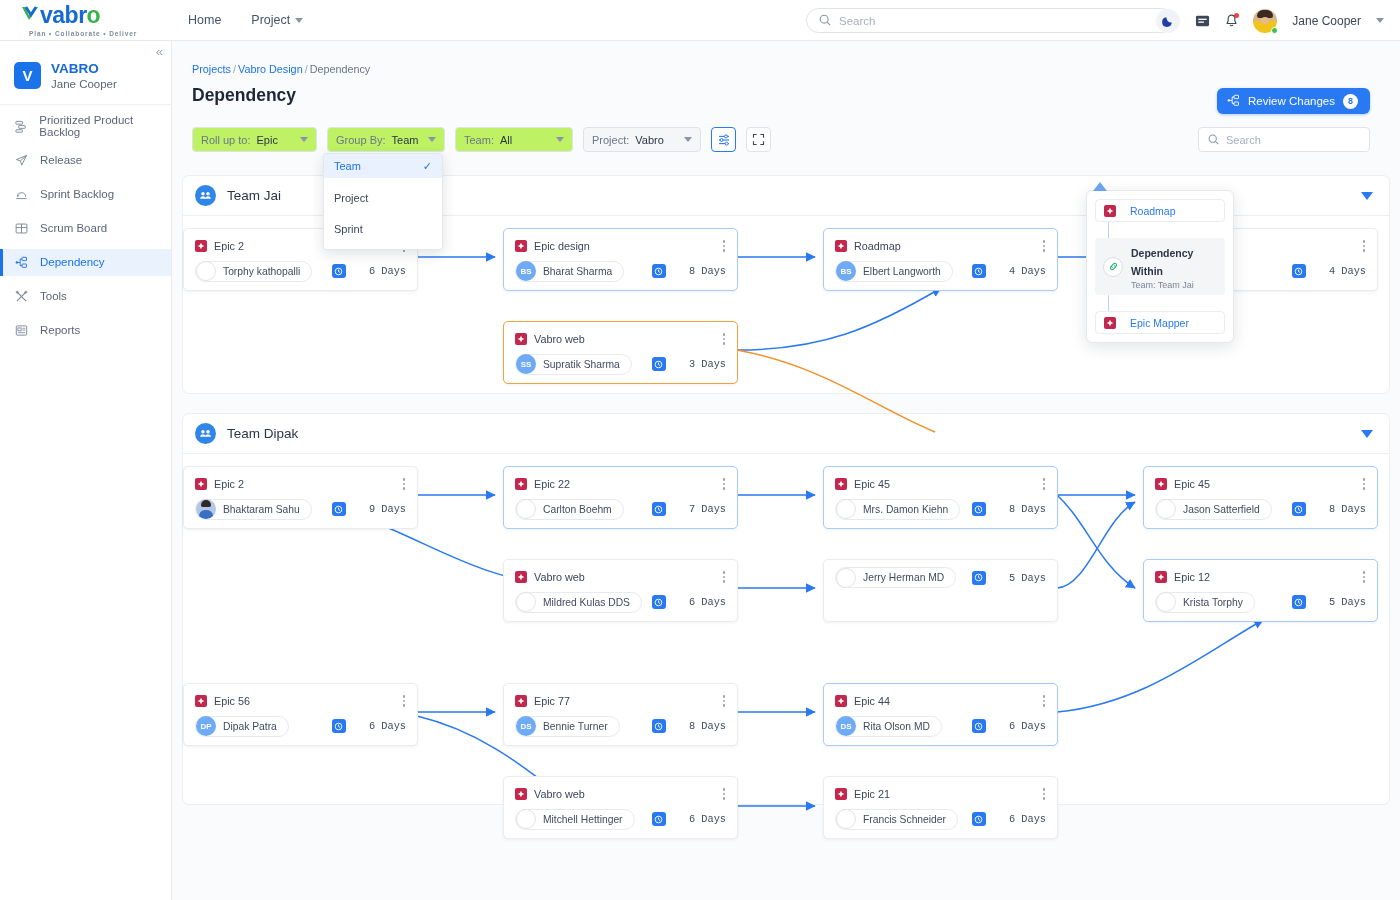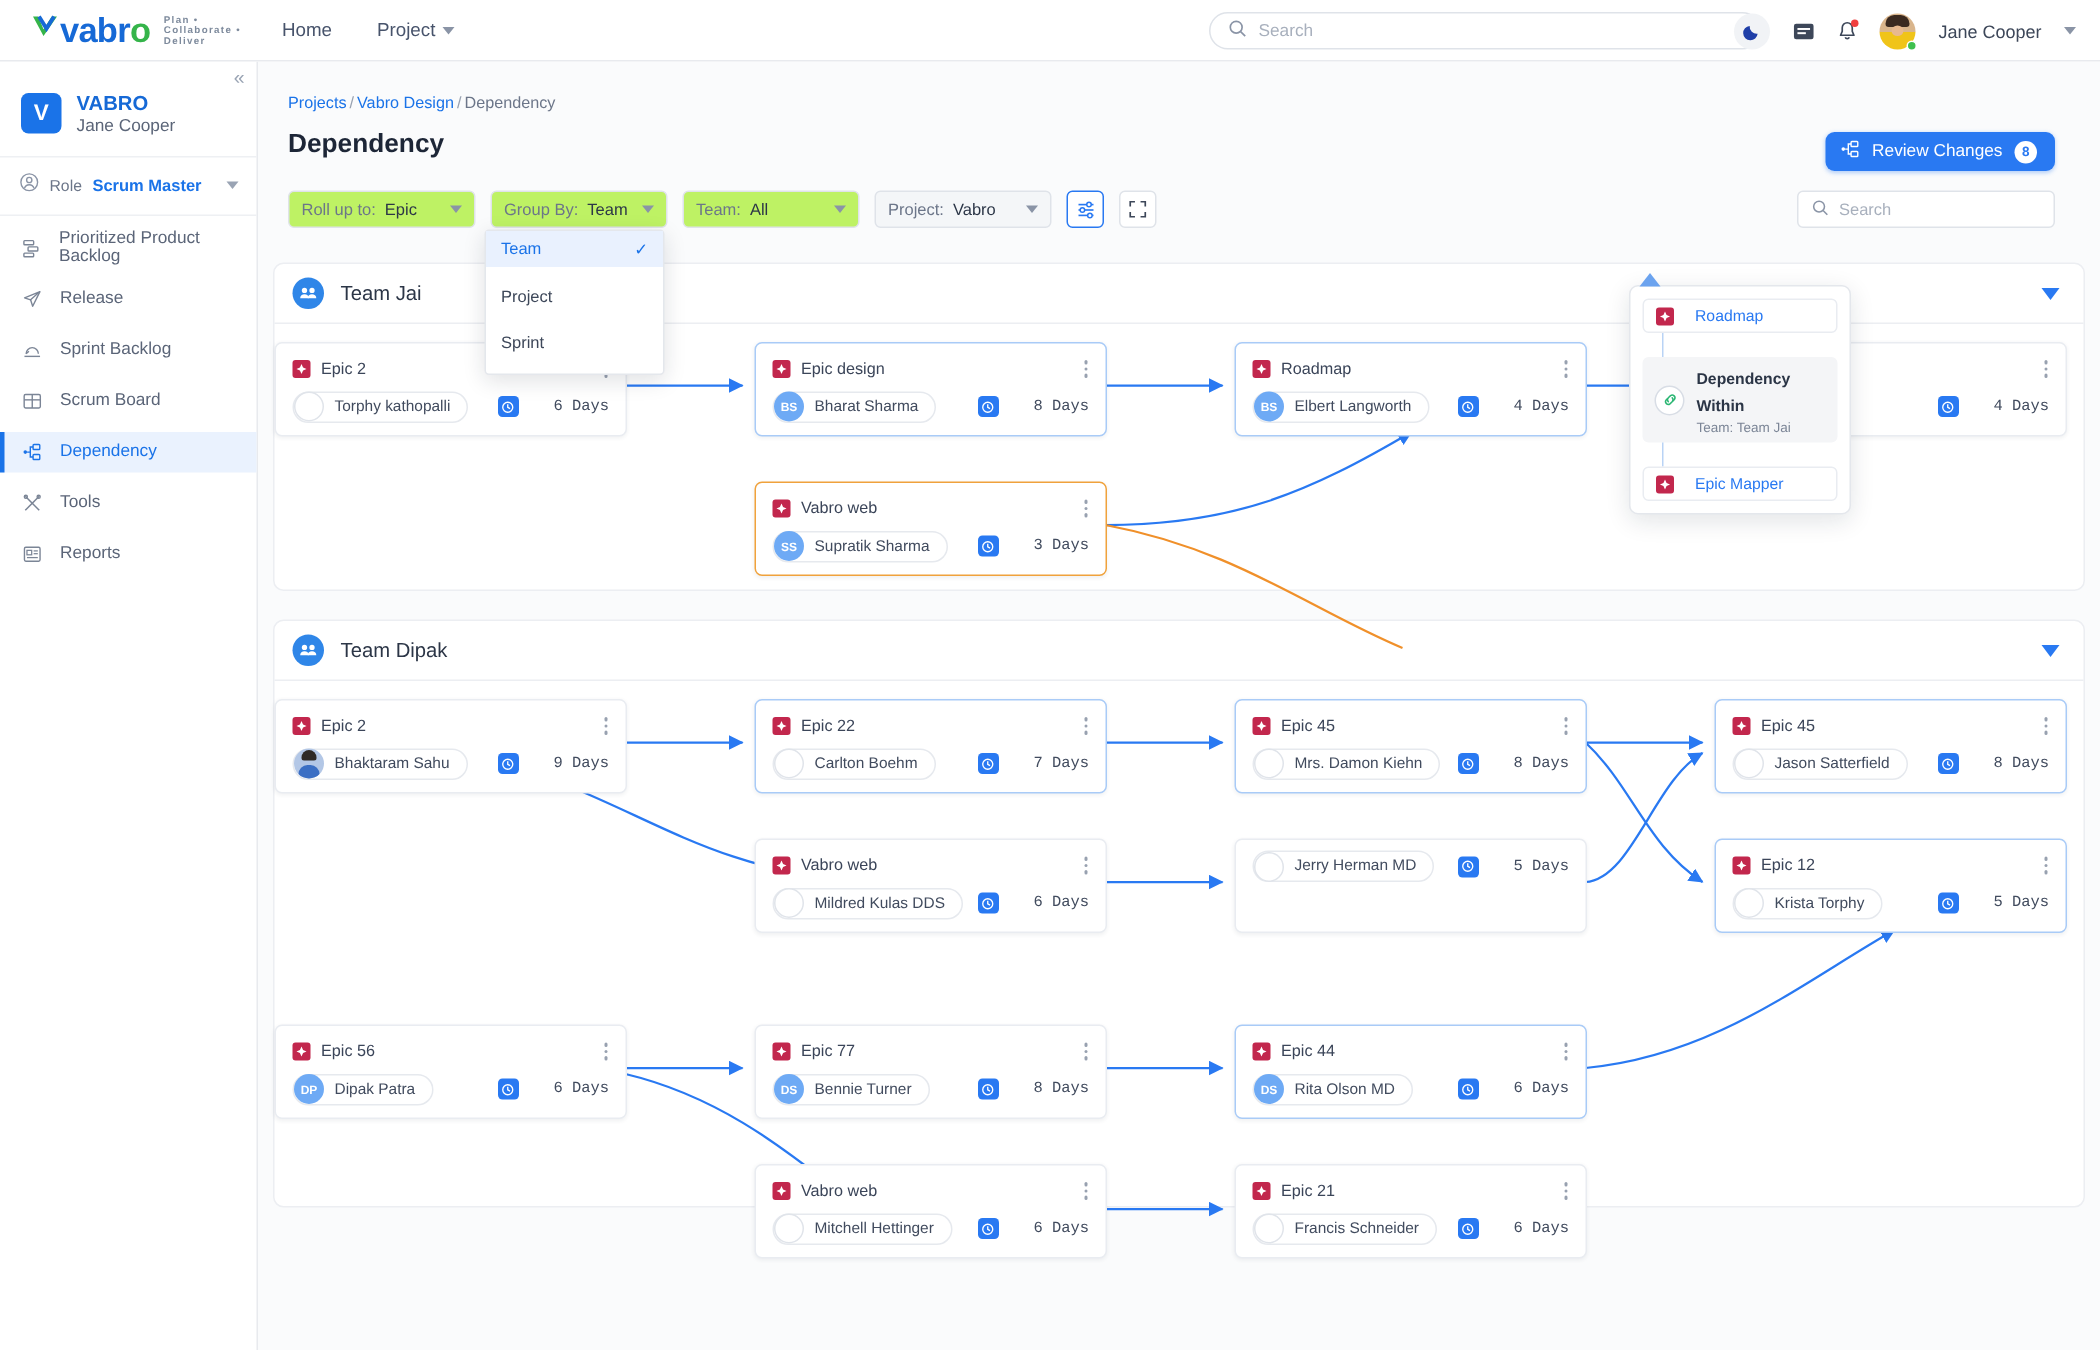--- a/index.html
+++ b/index.html
@@ -10,21 +10,21 @@
     overflow: hidden;
   }
   #app { position: relative; width: 1400px; height: 900px; }
 
   
   .topbar {
     position: absolute; top: 0; left: 0; width: 1400px; height: 41px;
     background: #fff; border-bottom: 1px solid #e8eaee;
     display: flex; align-items: center; z-index: 40;
   }
-  .brand { width: 172px; padding-left: 20px; display: flex; flex-direction: row; justify-content: center; }
+  .brand { width: 172px; padding-left: 20px; display: flex; flex-direction: column; justify-content: center; }
   .brand-word { font-size: 23px; font-weight: 700; letter-spacing: -0.5px; line-height: 1; display:flex; align-items:center;}
   .brand-check { color: #35b44a; }
   .brand-txt { color: #1669d6; }
   .brand-o { color: #35b44a; }
   .brand-tag { font-size: 6.5px; color: #7d8a9c; letter-spacing: .9px; margin-top: 2px; padding-left: 9px; font-weight:600;}
   .nav { display: flex; align-items: center; gap: 30px; margin-left: 16px; }
   .nav-item { font-size: 12.5px; color: #47536b; cursor: pointer; display: flex; align-items: center; gap: 5px; }
   .caret { width: 0; height: 0; border-left: 4px solid transparent; border-right: 4px solid transparent; border-top: 5px solid #8a94a6; }
   .top-search {
     position: absolute; left: 806px; top: 8px; width: 368px; height: 25px;
@@ -255,32 +255,20 @@
 
   <div class="sidebar">
     <div class="collapse-btn">«</div>
     <div class="ws">
       <div class="ws-logo">V</div>
       <div>
         <div class="ws-name">VABRO</div>
         <div class="ws-user">Jane Cooper</div>
       </div>
     </div>
-    <div class="role-row">
-      <span>
-        <svg width="13" height="13" viewBox="0 0 14 14">
-            <circle cx="7" cy="7" r="6" fill="none" stroke="#8a94a6" stroke-width="1"></circle>
-            <circle cx="7" cy="5.4" r="1.9" fill="none" stroke="#8a94a6" stroke-width="1"></circle>
-            <path d="M3.6 11.2a3.6 3.6 0 0 1 6.8 0" fill="none" stroke="#8a94a6" stroke-width="1"></path>
-          </svg>
-      </span>
-      <span class="role-label">Role</span>
-      <span class="role-value">Scrum Master</span>
-      <span class="role-caret"></span>
-    </div>
     <div class="menu">
 
       <div class="menu-item" style="margin-bottom:7px">
         <span class="mi-icon">
           <svg width="13" height="13" viewBox="0 0 14 14">
               <rect x="1" y="1.5" width="7" height="3" rx=".6" fill="none" stroke="#7b8596" stroke-width="1"></rect>
               <rect x="4" y="6" width="7" height="3" rx=".6" fill="none" stroke="#7b8596" stroke-width="1"></rect>
               <rect x="1" y="10.5" width="7" height="2.6" rx=".6" fill="none" stroke="#7b8596" stroke-width="1"></rect>
             </svg>
         </span>

